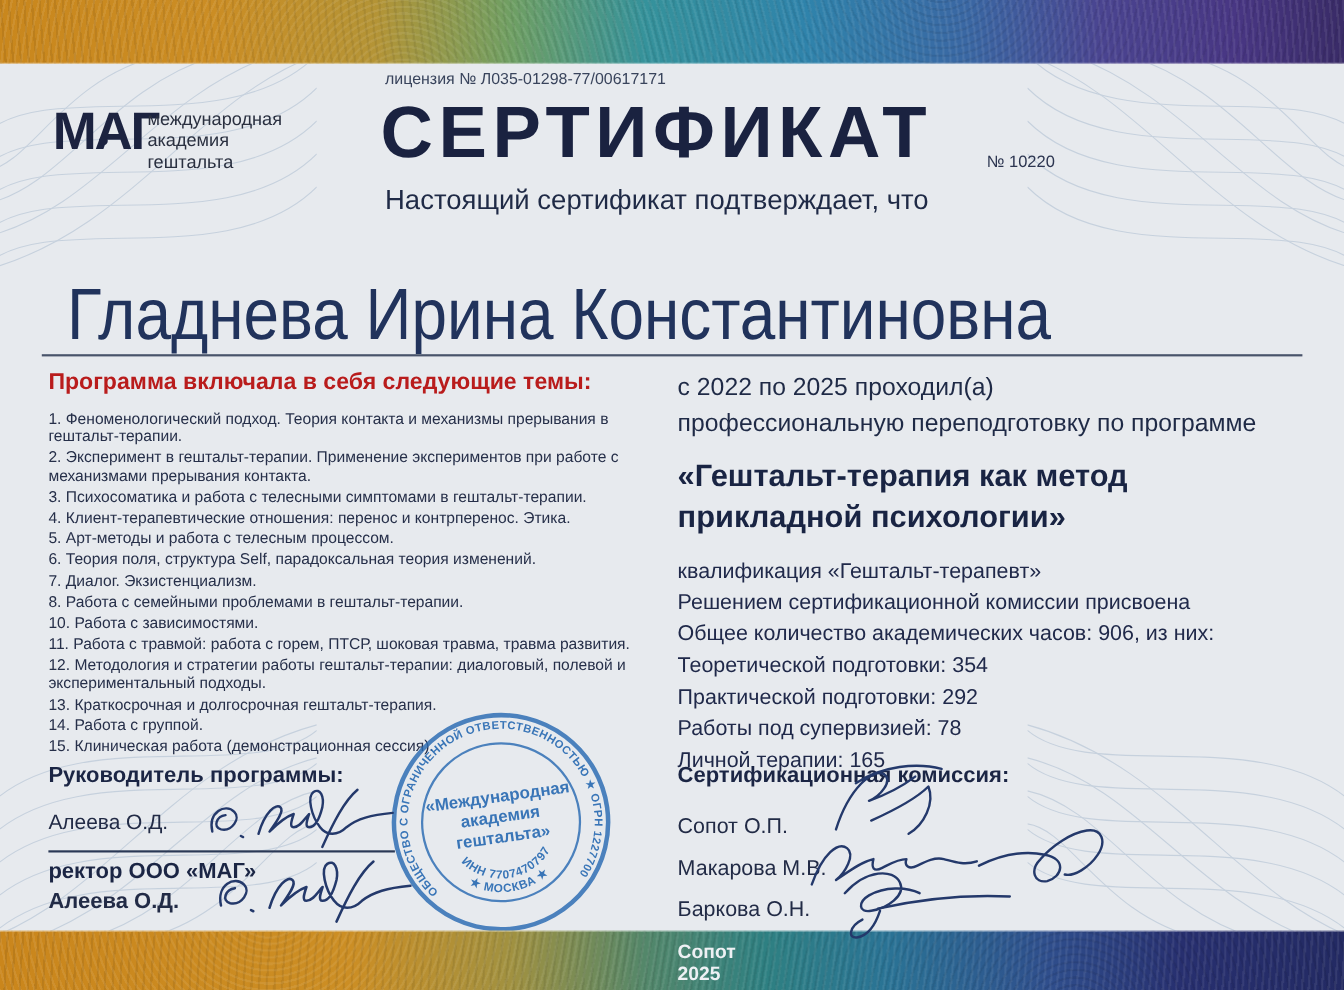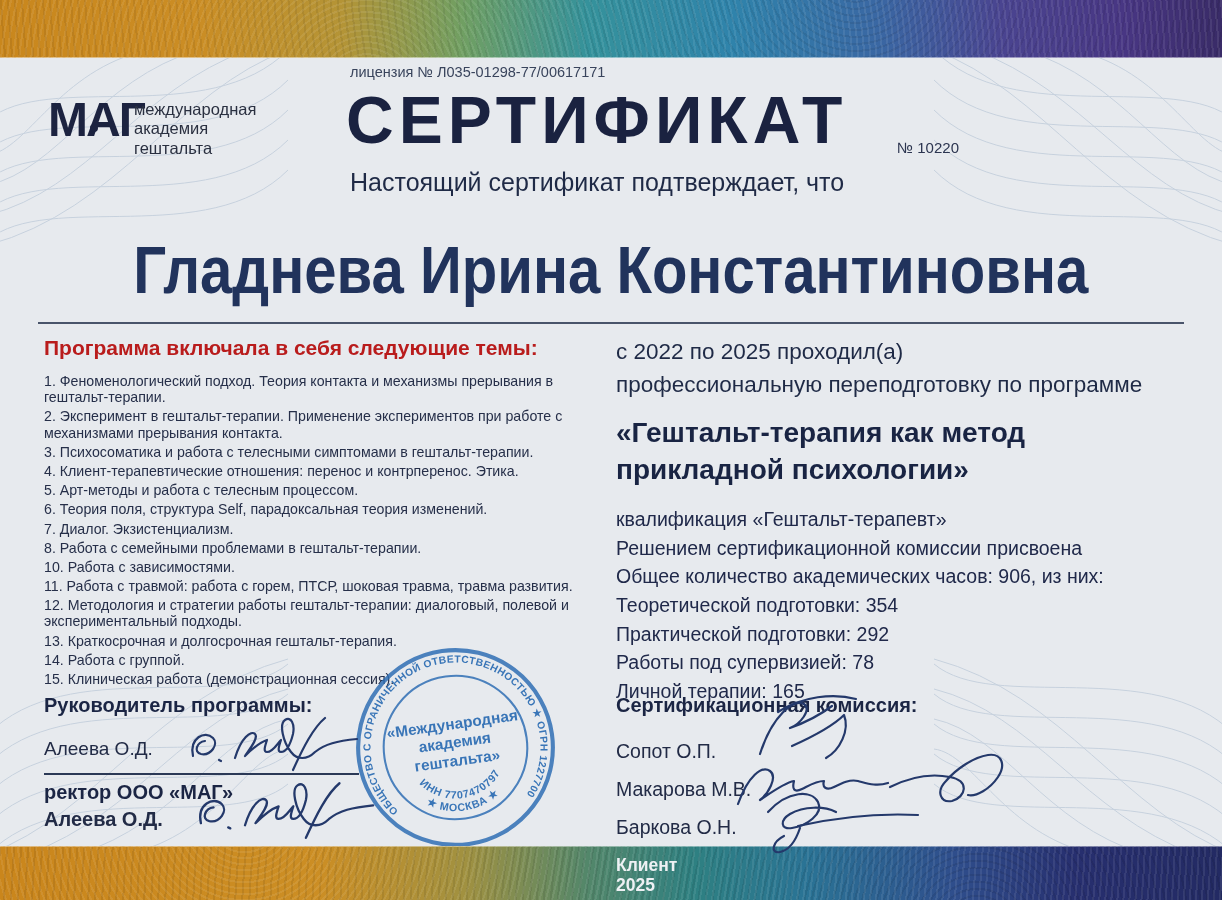--- a/index.html
+++ b/index.html
@@ -36,21 +36,21 @@
   
   .logo{position:absolute;left:48px;top:96px;z-index:2;}
   .logo-acronym{position:relative;font-size:48px;font-weight:900;letter-spacing:-2px;color:#1c2340;line-height:1;}
   .logo-dot{position:absolute;left:42px;top:28px;width:8px;height:8px;border-radius:50%;background:#1c2340;}
   .logo-org{position:absolute;left:134px;top:100px;font-size:16.5px;line-height:1.18;color:#2a3040;z-index:2;}
   .license{position:absolute;left:350px;top:64px;font-size:14.5px;color:#39445c;z-index:2;}
   .title{position:absolute;left:346px;top:82px;font-size:66px;font-weight:bold;letter-spacing:5px;color:#1a2240;z-index:2;}
   .cert-number{position:absolute;left:897px;top:139px;font-size:15px;color:#2c3550;z-index:2;}
   .subtitle{position:absolute;left:350px;top:168px;font-size:25px;color:#1f2a46;z-index:2;}
   
-  .name-wrap{position:absolute;left:0;top:232px;width:100%;text-align:center;z-index:2;font-weight:bold;}
+  .name-wrap{position:absolute;left:0;top:247px;width:100%;z-index:2;}
   .name{display:inline-block;font-size:66px;color:#21335c;transform:scaleX(0.88);transform-origin:center;white-space:nowrap;}
   .name-rule{position:absolute;left:38px;top:322px;width:1146px;height:2px;background:#2d3952;opacity:.85;z-index:2;}
   
   .col-left{position:absolute;left:44px;top:336px;width:566px;z-index:2;}
   .topics-heading{font-size:21px;color:#b91c1c;margin-bottom:13px;font-weight:bold;}
   .topic{font-size:14.2px;line-height:1.14;color:#262f49;margin-bottom:3px;font-weight:500;}
   .col-right{position:absolute;left:616px;top:336px;width:570px;z-index:2;}
   .period{font-size:22.5px;line-height:1.45;color:#1f2a46;}
   .program-title{font-size:28px;font-weight:bold;line-height:1.3;color:#192443;margin-top:14px;}
   .details{margin-top:17px;font-size:19.5px;line-height:1.47;color:#20294a;}
@@ -207,18 +207,18 @@
     <path class="ink" d="M10,66 C20,38 34,27 42,33 C50,39 40,56 32,62 C44,54 56,45 66,43 C64,51 66,55 74,51 C82,47 88,43 96,43 C94,49 98,53 106,49 C114,45 122,41 130,43 C138,45 148,49 160,45"></path>
     <path class="ink" d="M162,49 C182,39 202,35 222,39 C242,43 238,59 224,63 C212,65 208,53 218,43 C228,31 246,19 260,17 C274,15 278,27 270,39 C262,51 248,59 240,57"></path>
     <path class="ink" d="M70,88 C110,79 150,75 190,77"></path>
   </svg>
   <svg class="sig-svg" style="left:740px;top:782px;" width="130" height="75" viewBox="0 0 130 75">
     <path class="ink" d="M28,30 C48,8 72,8 78,20 C84,32 66,44 52,46 C40,48 40,38 50,32 C64,24 84,24 96,30"></path>
     <path class="ink" d="M60,46 C56,58 50,68 40,70 C30,72 32,60 44,54"></path>
   </svg>
 
   <div class="footer">
-    <div>Клиент</div>
+    <div>Сопот</div>
     <div>2025</div>
   </div>
 
   <div class="band band-bottom"></div>
 </div>
 
 </body></html>

